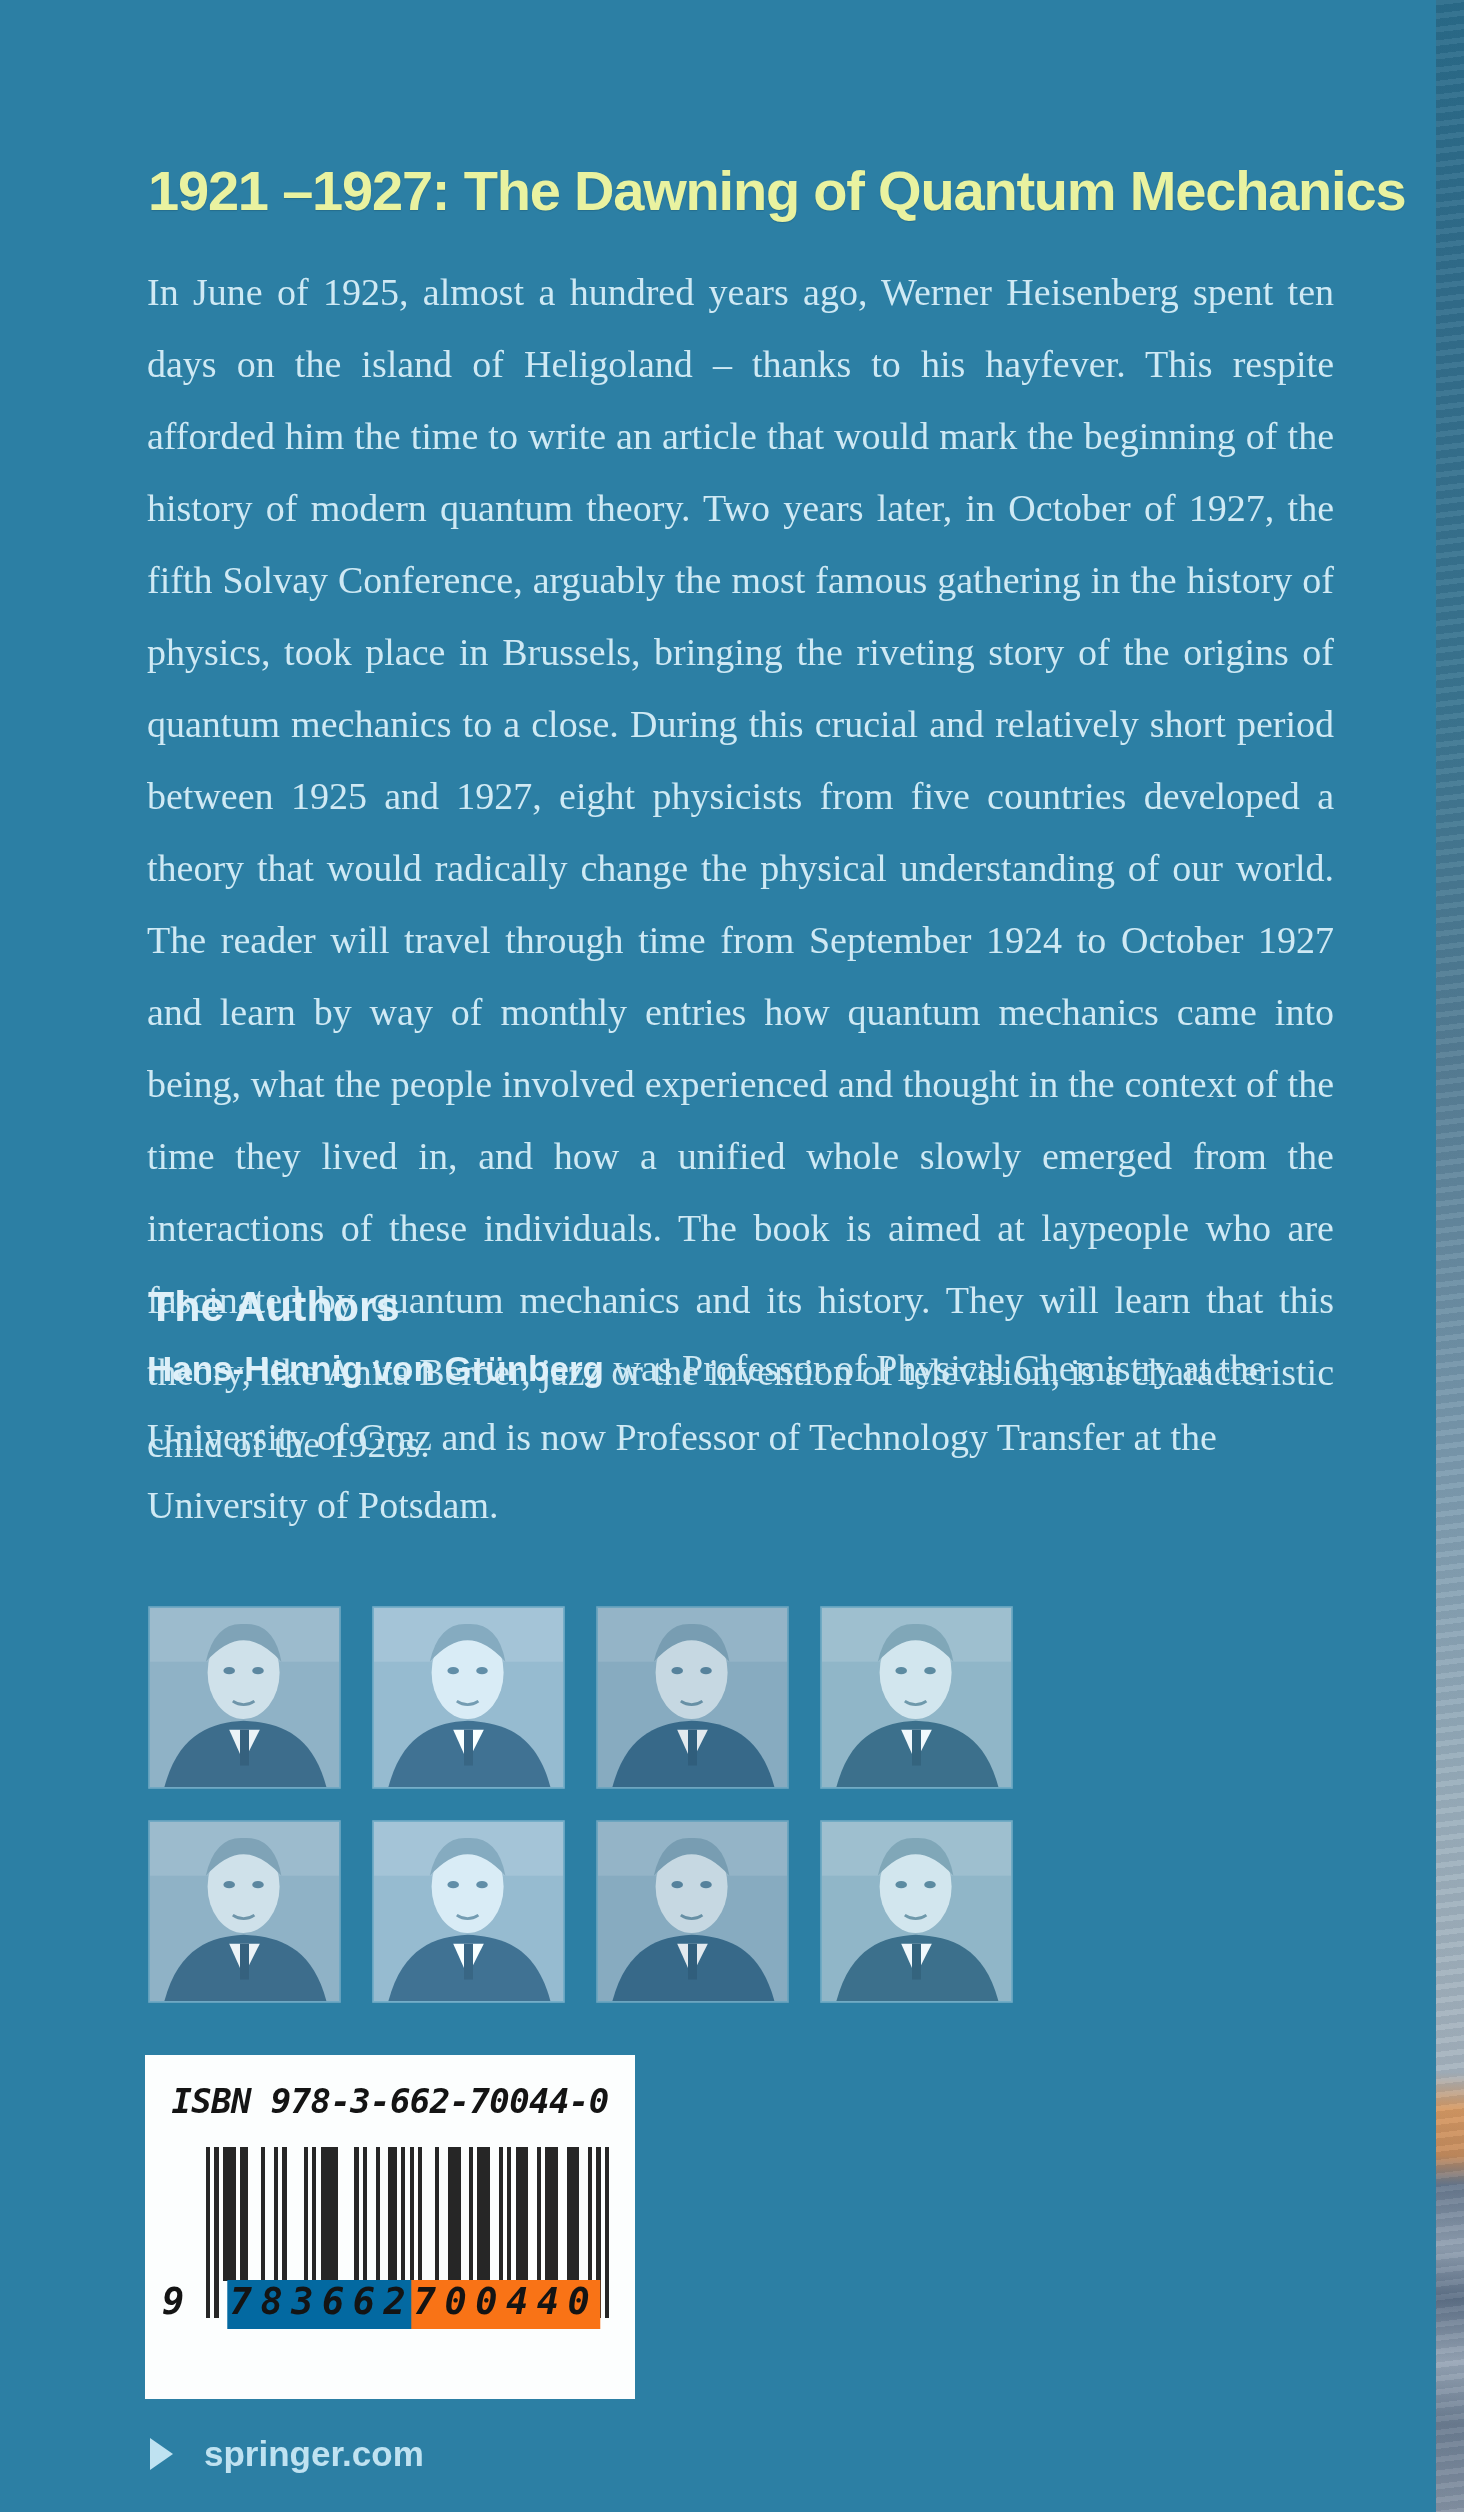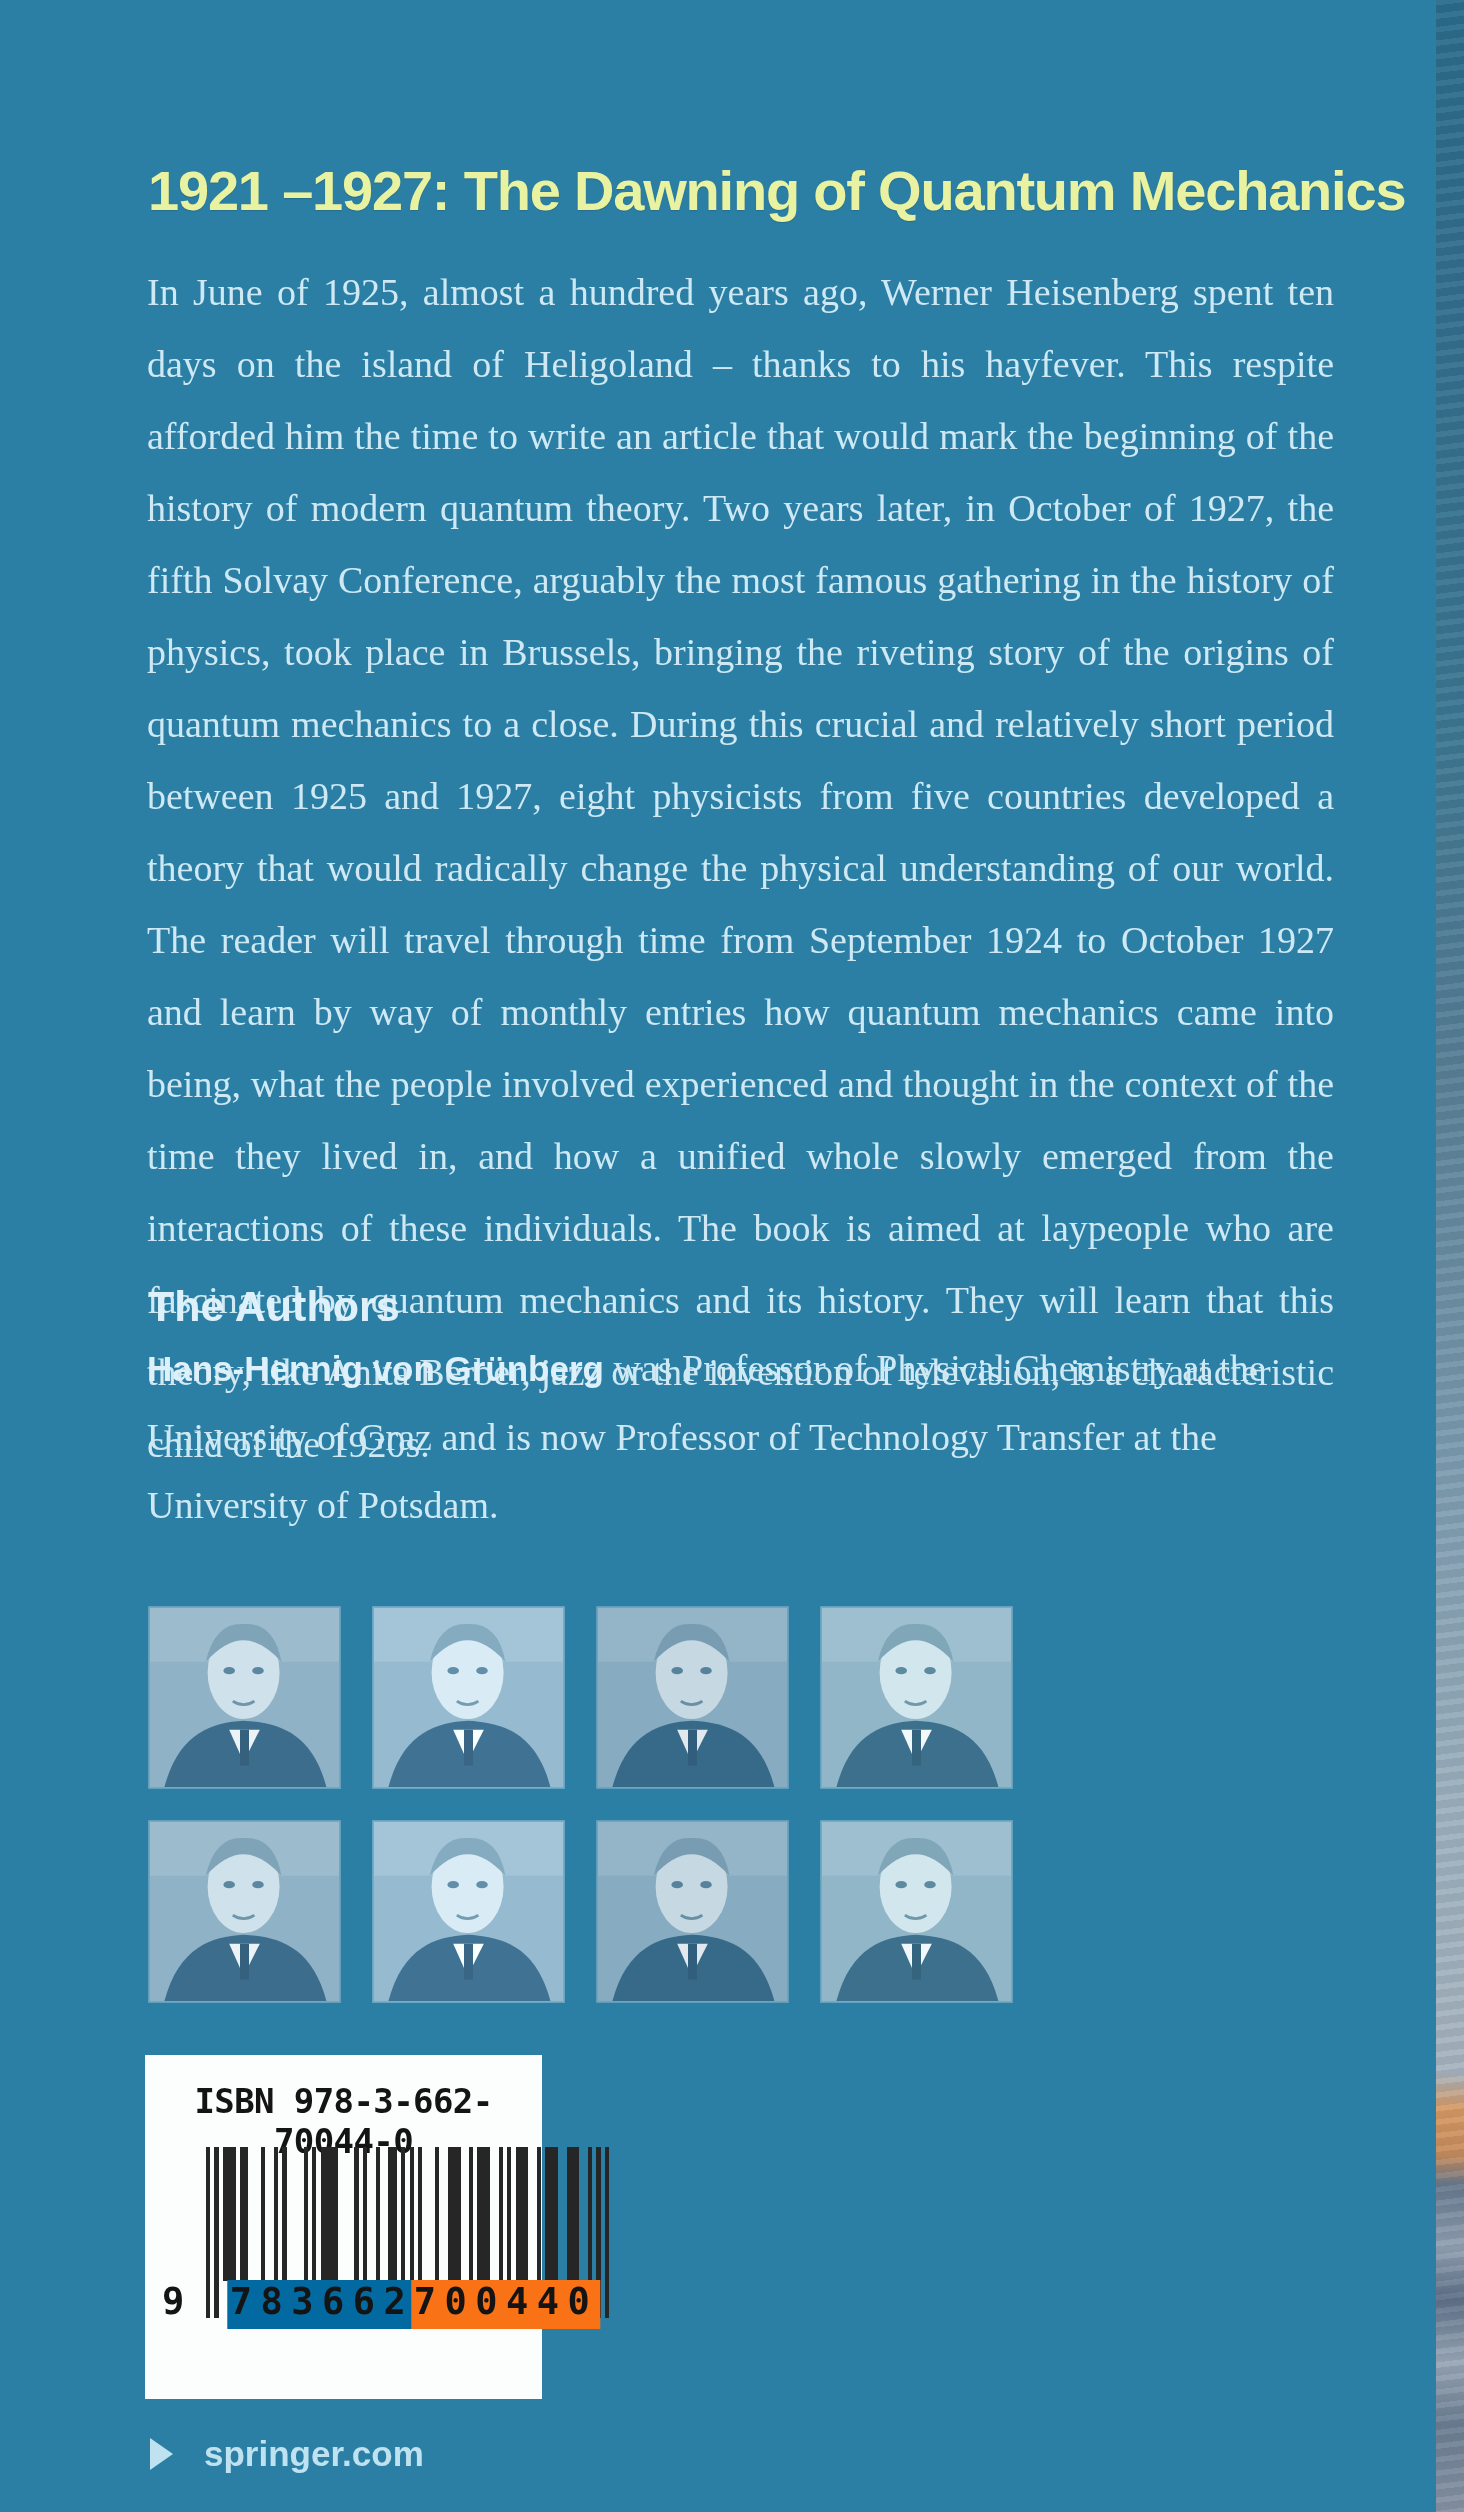--- a/index.html
+++ b/index.html
@@ -36,22 +36,22 @@
   .portrait-grid{position:absolute;left:150px;top:1608px;width:863px;height:394px;
     display:grid;grid-template-columns:repeat(4,189px);grid-template-rows:179px 179px;
     column-gap:35px;row-gap:35px;}
   .portrait{position:relative;width:189px;height:179px;overflow:hidden;
     box-shadow:0 0 0 1.8px rgba(195,220,232,0.45), inset 0 0 24.4px rgba(30,70,95,0.25);}
   .portrait svg{display:block;width:100%;height:100%;}
   .portrait.v1{filter:brightness(1.05);}
   .portrait.v2{filter:brightness(0.96) saturate(1.08);}
   .portrait.v3{filter:brightness(1.02) hue-rotate(-4deg);}
   
-  .isbn-box{position:absolute;left:145px;top:2055px;width:397px;height:344px;
-    background:#fcfefe;}
+  .isbn-box{position:absolute;left:145px;top:2055px;width:490px;height:344px;
+    background:#fcfefe;font-style:italic;}
   .isbn-label{position:absolute;left:0;top:26px;width:100%;text-align:center;
     font-family:"DejaVu Sans Mono", monospace;font-weight:bold;
     font-size:34px;letter-spacing:-0.6px;color:#141414;}
   .barcode-svg{position:absolute;left:61px;top:92px;width:403px;height:171px;}
   .barcode-digits{position:absolute;top:225px;height:49px;
     font-family:"DejaVu Sans Mono", monospace;font-weight:bold;
     font-size:37px;color:#141414;}
   .bd-first{left:17px;}
   .bd-g1{left:177px;transform:translateX(-50%);letter-spacing:8.5px;background:#0369a1;padding:0 2.4px;}
   .bd-g2{left:361px;transform:translateX(-50%);letter-spacing:8.5px;background:#f97316;padding:0 2.4px;}

